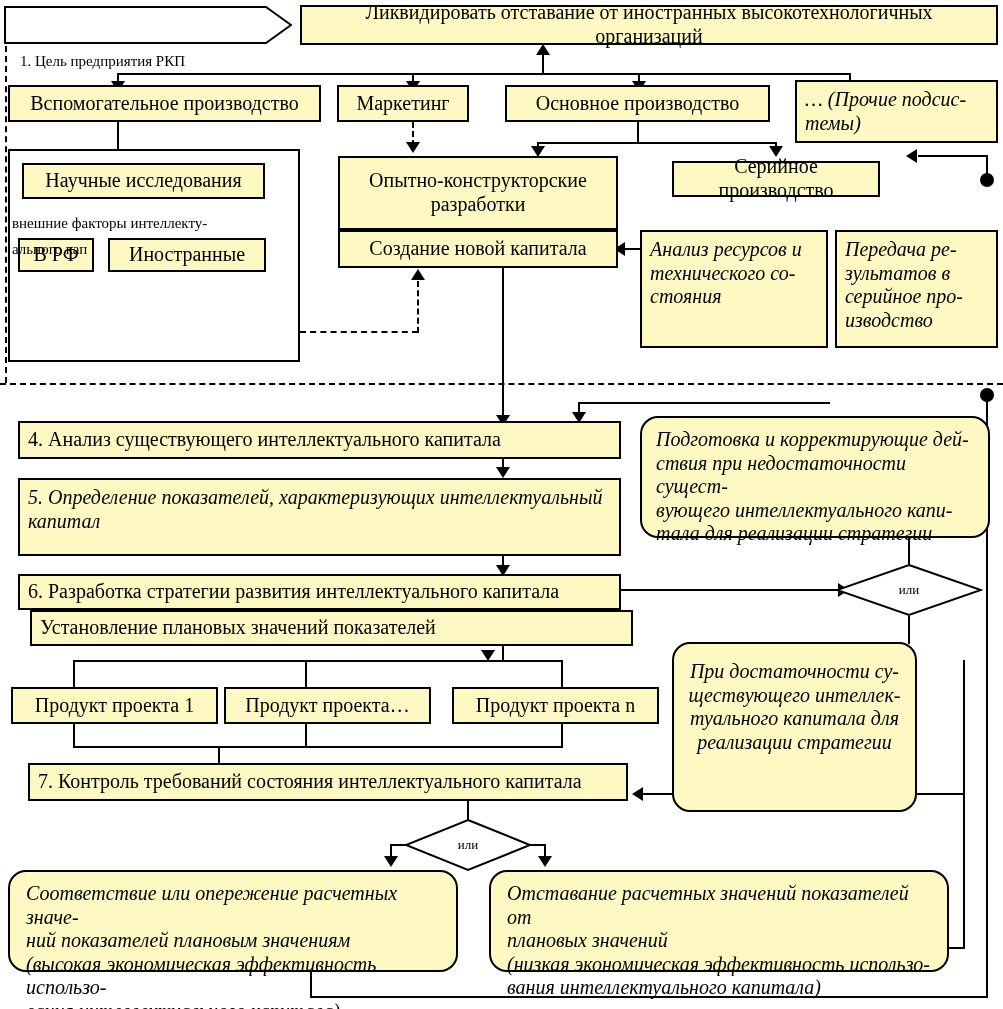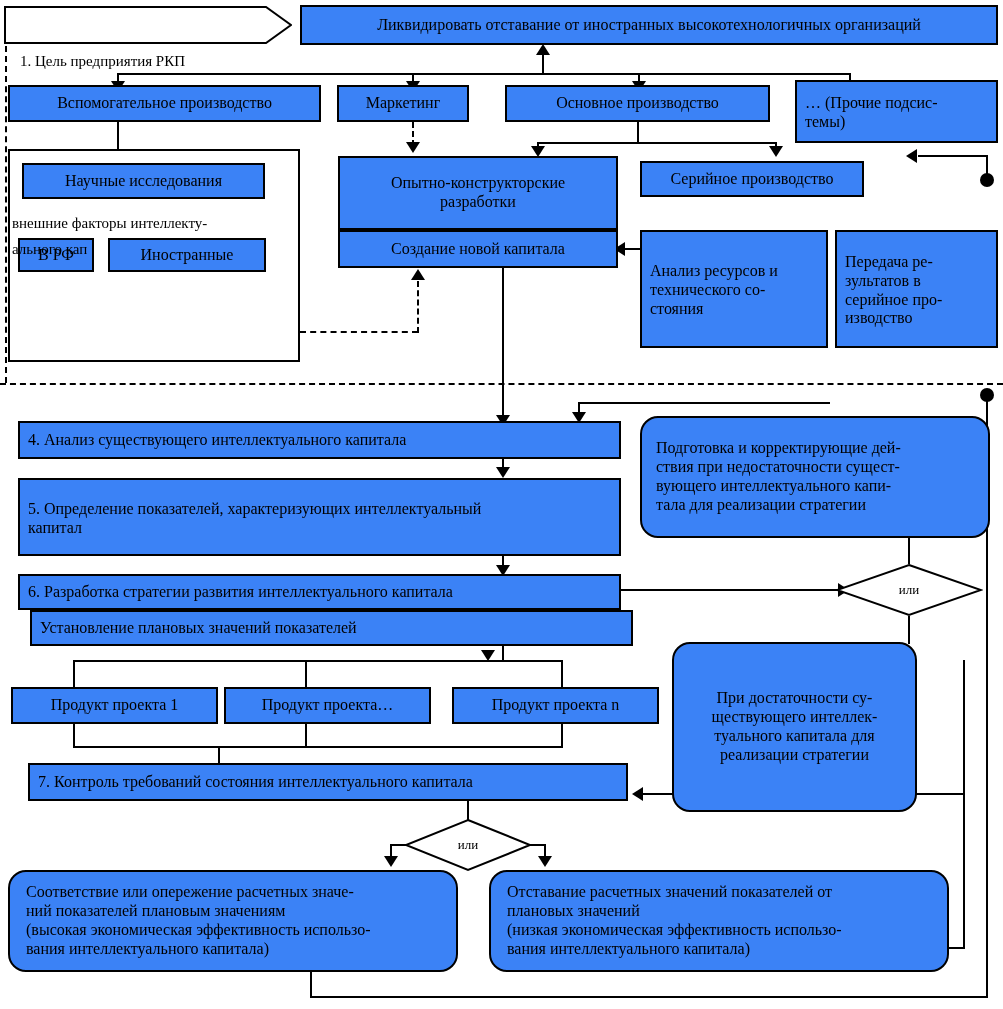--- a/index.html
+++ b/index.html
@@ -1,22 +1,22 @@
 <!DOCTYPE html>
 <html><head>
 <meta charset="utf-8">
 <style>
   html,body{margin:0;padding:0;background:#ffffff;}
   body{font-family:"Liberation Serif","DejaVu Serif",serif;color:#000;}
   #stage{position:relative;width:1003px;height:1009px;background:#fff;overflow:hidden;}
 
-  .box{position:absolute;box-sizing:border-box;border:2px solid #000;background:#3b82f6;
-       display:flex;align-items:center;padding:3px 8px;font-size:16px;line-height:1.18;z-index:5;}
+  .box{position:absolute;box-sizing:border-box;border:2px solid #000;background:#fef9c3;
+       display:flex;align-items:center;padding:3px 8px;font-size:20px;line-height:1.18;z-index:5;}
   .box.center{justify-content:center;text-align:center;}
-  .box.top{align-items:center;padding-top:6px;}
+  .box.top{align-items:flex-start;padding-top:6px;font-style:italic;}
   .rounded{border-radius:18px;}
   .plain{position:absolute;box-sizing:border-box;border:2px solid #000;background:#fff;z-index:3;}
   .txt{position:absolute;font-size:15px;line-height:1.2;z-index:6;background:transparent;}
 
   
   .ln{position:absolute;background:#000;z-index:2;}
   .lnh{height:2px;}
   .lnv{width:2px;}
   .dh{position:absolute;height:0;border-top:2px dashed #000;z-index:2;}
   .dv{position:absolute;width:0;border-left:2px dashed #000;z-index:2;}
@@ -122,21 +122,21 @@
     <span>Иностранные</span>
   </div>
   <div class="box center" style="left:338px;top:230px;width:280px;height:38px;">
     <span>Создание новой капитала</span>
   </div>
 
   <div class="dh" style="left:300px;top:331px;width:118px;"></div>
   <div class="dv" style="left:417px;top:281px;height:52px;"></div>
   <div class="ar ar-u" style="left:411px;top:269px;"></div>
 
-  <div class="box center" style="left:640px;top:161px;width:224px;height:36px;">
+  <div class="box center" style="left:672px;top:161px;width:208px;height:36px;">
     <span>Серийное производство</span>
   </div>
 
   <div class="ln lnh" style="left:918px;top:155px;width:70px;height:2px;"></div>
   <div class="ln lnv" style="left:986px;top:155px;width:2px;height:22px;"></div>
   <div class="dot" style="left:980px;top:173px;"></div>
   <div class="ar ar-l" style="left:906px;top:149px;"></div>
 
   <div class="box top" style="left:640px;top:230px;width:188px;height:118px;white-space:pre-line;">
     <span>Анализ ресурсов и

